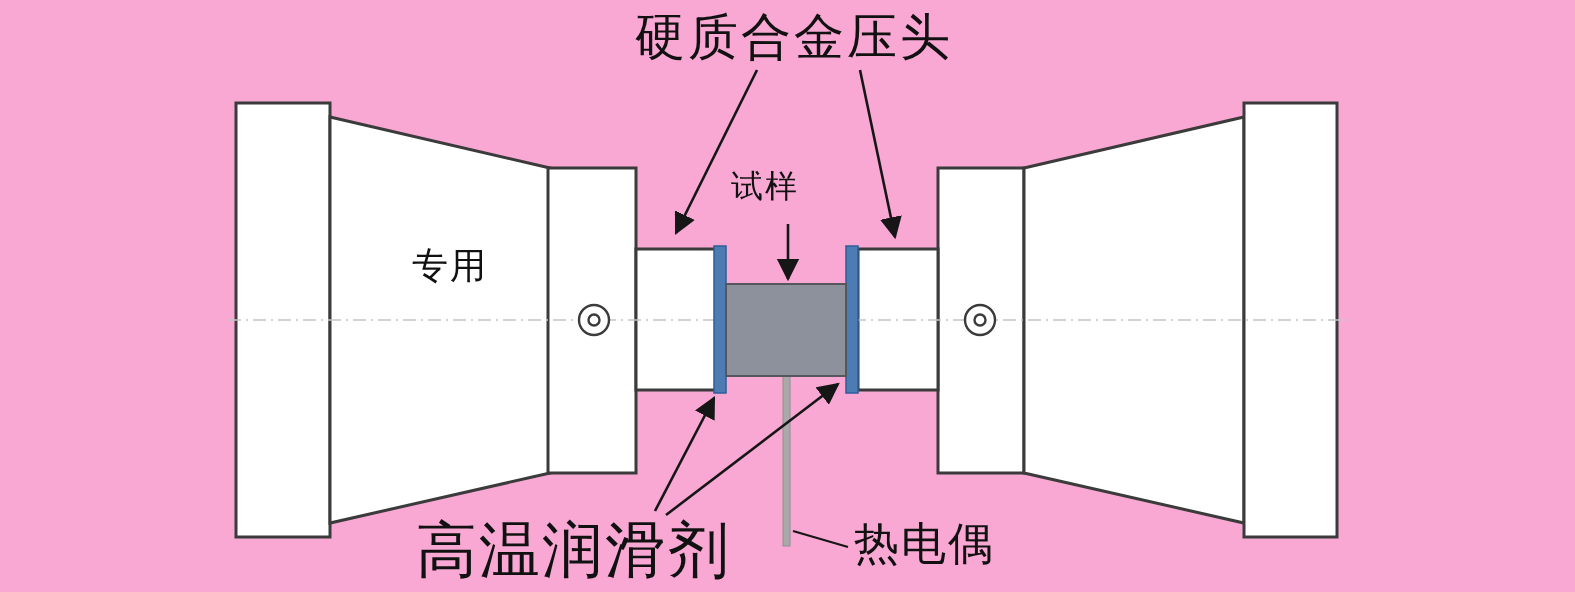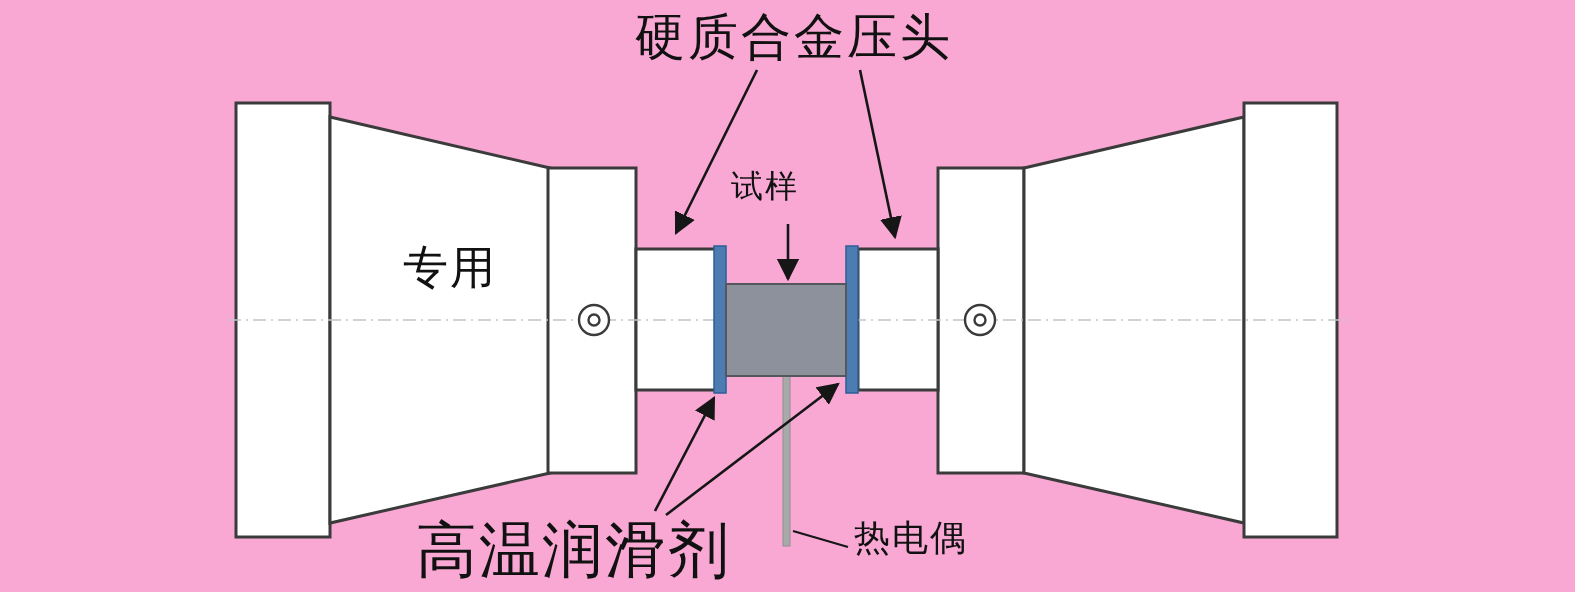--- a/index.html
+++ b/index.html
@@ -12,23 +12,23 @@
   .part{fill:#ffffff;stroke:#3b3b3b;stroke-width:3;stroke-linejoin:miter;}
   .centerline{stroke:#c3c3c3;stroke-width:1.6;stroke-dasharray:13 5 2 5;fill:none;}
   .arrow{stroke:#161616;stroke-width:2.6;fill:none;}
   .leader{stroke:#161616;stroke-width:2.2;fill:none;}
   .bolt{fill:#ffffff;stroke:#3b3b3b;stroke-width:2.4;}
   .strip{stroke:#2e5e98;stroke-width:1.5;}
   .specimen{stroke:#55575d;stroke-width:2;}
   .rod{stroke:#8f8f8f;stroke-width:1;}
   #label-indenter{left:608px;top:4px;width:372px;text-align:center;font-size:50px;letter-spacing:3px;}
   #label-specimen{left:701px;top:165px;width:128px;text-align:center;font-size:32px;letter-spacing:2px;}
-  #label-fixture{left:376px;top:244px;width:148px;text-align:center;font-size:45px;line-height:1.25;letter-spacing:2px;font-family:Liberation Mono, monospace;}
+  #label-fixture{left:376px;top:244px;width:148px;text-align:center;font-size:36px;line-height:1.25;letter-spacing:2px;}
   #label-lubricant{left:416px;top:510px;font-size:61px;letter-spacing:2px;}
-  #label-thermocouple{left:854px;top:514px;font-size:36px;letter-spacing:2px;}
+  #label-thermocouple{left:854px;top:514px;font-size:45px;letter-spacing:2px;}
 </style>
 </head>
 <body>
 
 <div class="stage">
 
   <svg width="1575" height="592" viewBox="0 0 1575 592">
     <defs>
       <marker id="arrowhead" viewBox="0 0 10 10" refX="9" refY="5" markerWidth="8.5" markerHeight="8.5" orient="auto-start-reverse">
         <path d="M0,0 L10,5 L0,10 z" fill="#161616"></path>

